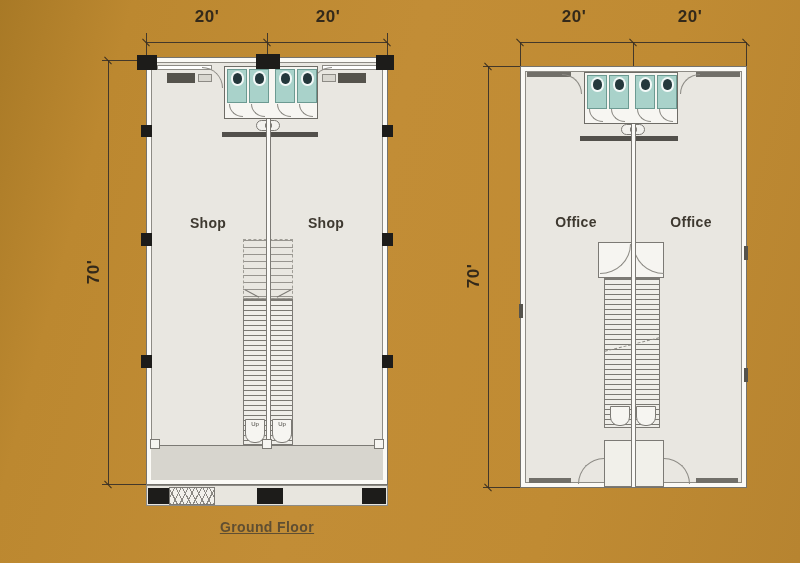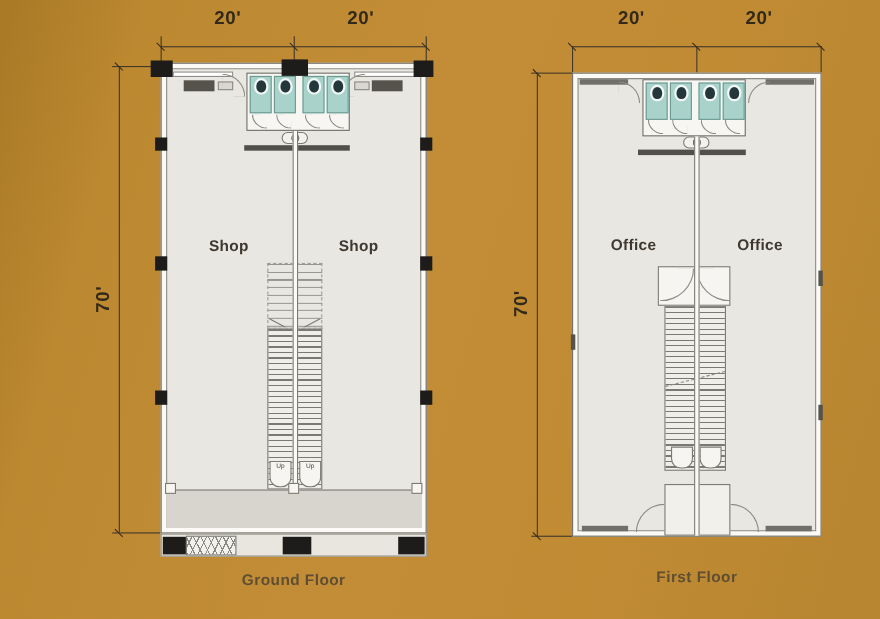--- a/index.html
+++ b/index.html
@@ -60,21 +60,21 @@
 
   
   .dim-h{height:1px;background:#43382a;}
   .dim-v{width:1px;background:#43382a;}
   .ext-v{width:1px;background:#43382a;}
   .ext-h{height:1px;background:#43382a;}
   .tick{width:10px;height:1px;background:#3a2f1f;transform:rotate(45deg);}
   .dim-label{font-size:17px;font-weight:700;color:#33291a;text-align:center;letter-spacing:.5px;}
   .dim-label.rot{transform:rotate(-90deg);}
   .room-label{font-size:14px;font-weight:600;color:#3e3930;text-align:center;letter-spacing:.3px;}
-  .caption{font-size:14px;font-weight:600;color:#5f4e32;text-align:center;letter-spacing:.4px;}
+  .caption{font-size:14px;font-weight:600;color:#5f4e32;text-align:center;letter-spacing:.4px;text-decoration:underline;}
   .watermark{font-size:22px;letter-spacing:25px;color:rgba(252,250,244,.38);white-space:nowrap;z-index:9;}
 </style>
 </head>
 <body>
 
 <div id="stage">
 
   <section class="plan-group" style="left:146px;top:57px;width:242px;height:428px">
 
     <div class="ext-v" style="left:0;top:-24px;height:24px"></div>
@@ -231,16 +231,15 @@
     <div class="midwall" style="left:111px;top:374px;width:5px;height:47px"></div>
     <div class="arc tl" style="left:58px;top:392px;width:26px;height:26px"></div>
     <div class="arc tr" style="left:144px;top:392px;width:26px;height:26px"></div>
 
     <div class="wall-tick" style="left:-1px;top:238px;width:4px;height:14px"></div>
     <div class="wall-tick" style="left:224px;top:180px;width:4px;height:14px"></div>
     <div class="wall-tick" style="left:224px;top:302px;width:4px;height:14px"></div>
 
     <div class="room-label" style="left:0;top:148px;width:112px">Office</div>
     <div class="room-label" style="left:115px;top:148px;width:112px">Office</div>
-    <div class="caption" style="left:0;top:450px;width:227px">First Floor</div>
   </section>
 
 </div>
 
 </body></html>

